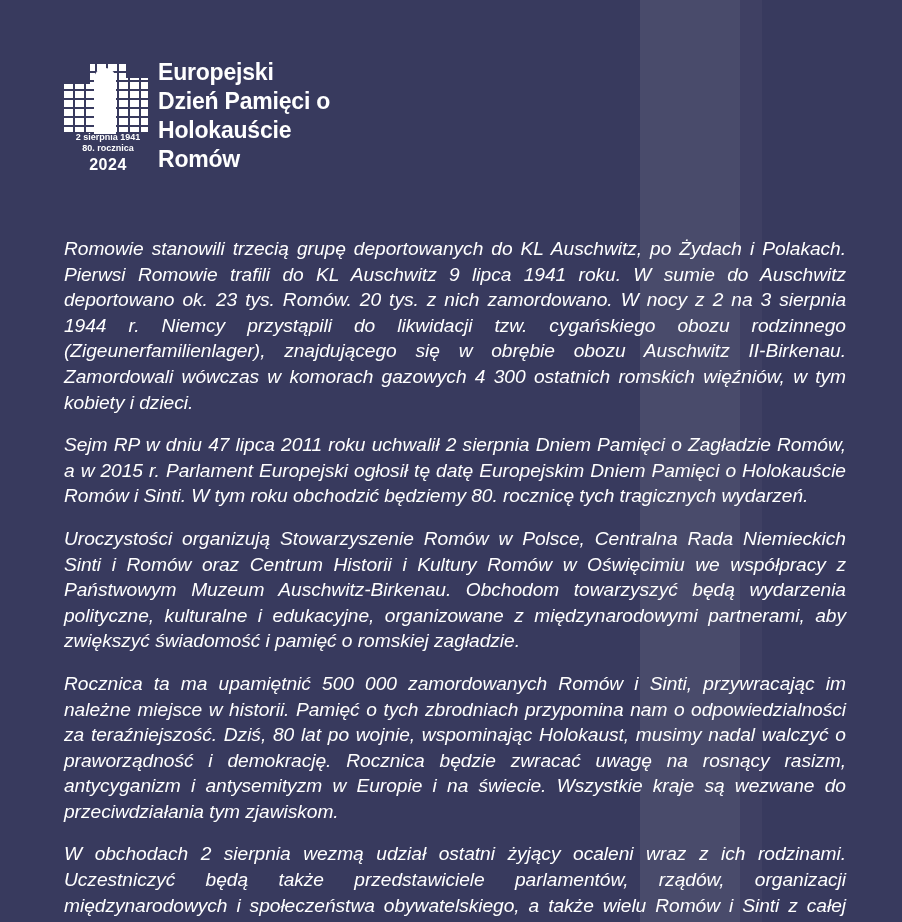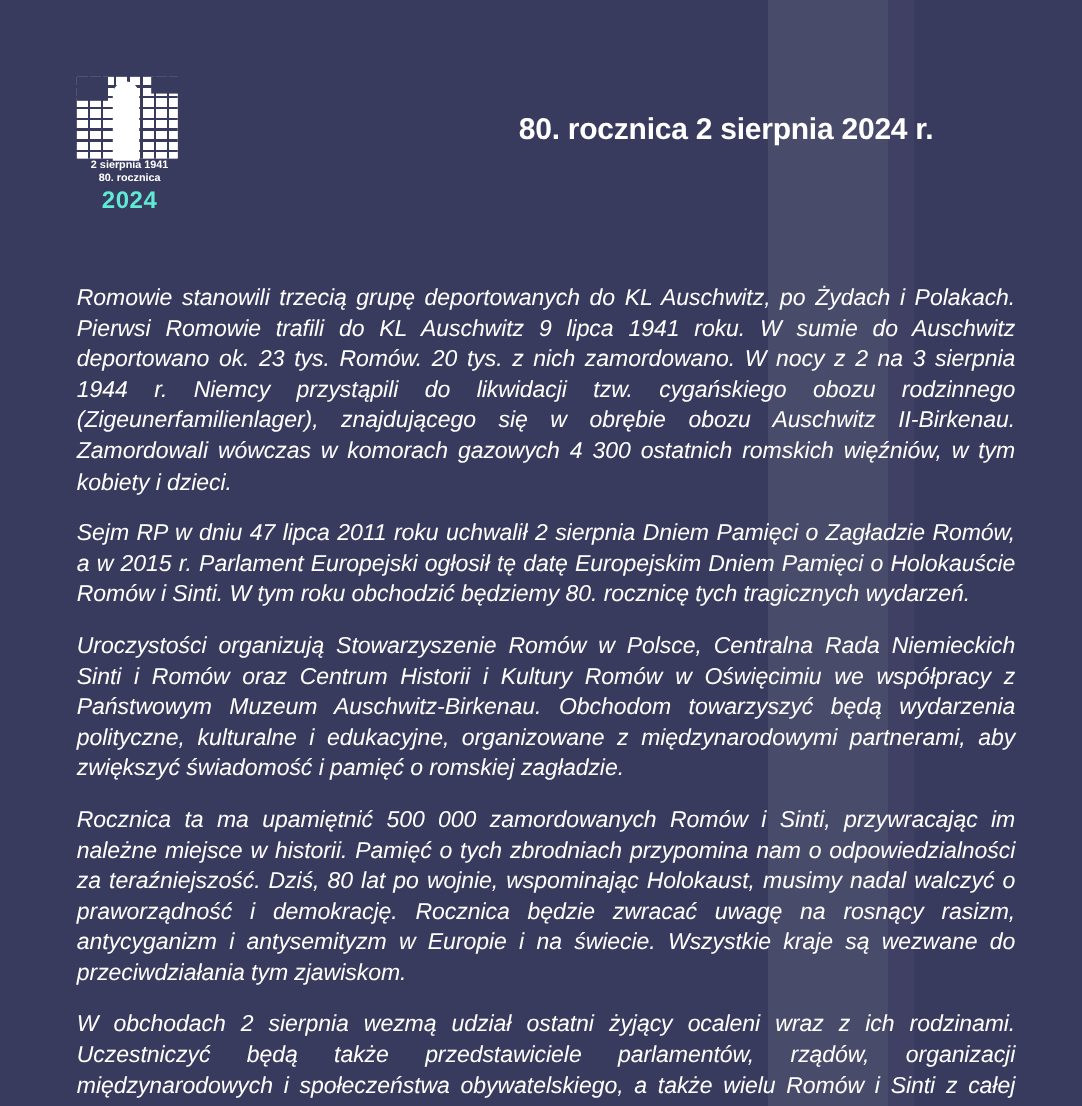--- a/index.html
+++ b/index.html
@@ -118,22 +118,22 @@
     font-size: 9px;
     font-weight: bold;
     line-height: 11px;
   }
   .logo-year {
     position: absolute;
     left: 2px;
     top: 98px;
     width: 84px;
     text-align: center;
-    color: #5eead4;
-    font-size: 20px;
+    color: #ffffff;
+    font-size: 16px;
     font-weight: bold;
     letter-spacing: .5px;
   }
   .logo-text {
     position: absolute;
     left: 94px;
     top: 0px;
     color: #ffffff;
     font-size: 23px;
     font-weight: bold;
@@ -187,23 +187,23 @@
         <div class="brick-grid"></div>
         <div class="brick-mask-a"></div>
         <div class="brick-mask-b"></div>
         <div class="monument"></div>
       </div>
       <div class="logo-date">
         <div>2 sierpnia 1941</div>
         <div>80. rocznica</div>
       </div>
       <div class="logo-year">2024</div>
+      <div class="logo-text">Europejski Dzień Pamięci o Holokauście Romów</div>
     </div>
 
-    <div class="headline">80. rocznica 2 sierpnia 2024 r.</div>
   </div>
 
   <div class="content">
     <p class="para">Romowie stanowili trzecią grupę deportowanych do KL Auschwitz, po Żydach i Polakach. Pierwsi Romowie trafili do KL Auschwitz 9 lipca 1941 roku. W sumie do Auschwitz deportowano ok. 23 tys. Romów. 20 tys. z nich zamordowano. W nocy z 2 na 3 sierpnia 1944 r. Niemcy przystąpili do likwidacji tzw. cygańskiego obozu rodzinnego (Zigeunerfamilienlager), znajdującego się w obrębie obozu Auschwitz II-Birkenau. Zamordowali wówczas w komorach gazowych 4 300 ostatnich romskich więźniów, w tym kobiety i dzieci.</p>
     <p class="para">Sejm RP w dniu 47 lipca 2011 roku uchwalił 2 sierpnia Dniem Pamięci o Zagładzie Romów, a w 2015 r. Parlament Europejski ogłosił tę datę Europejskim Dniem Pamięci o Holokauście Romów i Sinti. W tym roku obchodzić będziemy 80. rocznicę tych tragicznych wydarzeń.</p>
     <p class="para">Uroczystości organizują Stowarzyszenie Romów w Polsce, Centralna Rada Niemieckich Sinti i Romów oraz Centrum Historii i Kultury Romów w Oświęcimiu we współpracy z Państwowym Muzeum Auschwitz-Birkenau. Obchodom towarzyszyć będą wydarzenia polityczne, kulturalne i edukacyjne, organizowane z międzynarodowymi partnerami, aby zwiększyć świadomość i pamięć o romskiej zagładzie.</p>
     <p class="para">Rocznica ta ma upamiętnić 500 000 zamordowanych Romów i Sinti, przywracając im należne miejsce w historii. Pamięć o tych zbrodniach przypomina nam o odpowiedzialności za teraźniejszość. Dziś, 80 lat po wojnie, wspominając Holokaust, musimy nadal walczyć o praworządność i demokrację. Rocznica będzie zwracać uwagę na rosnący rasizm, antycyganizm i antysemityzm w Europie i na świecie. Wszystkie kraje są wezwane do przeciwdziałania tym zjawiskom.</p>
     <p class="para">W obchodach 2 sierpnia wezmą udział ostatni żyjący ocaleni wraz z ich rodzinami. Uczestniczyć będą także przedstawiciele parlamentów, rządów, organizacji międzynarodowych i społeczeństwa obywatelskiego, a także wielu Romów i Sinti z całej Europy.</p>
   </div>
 

